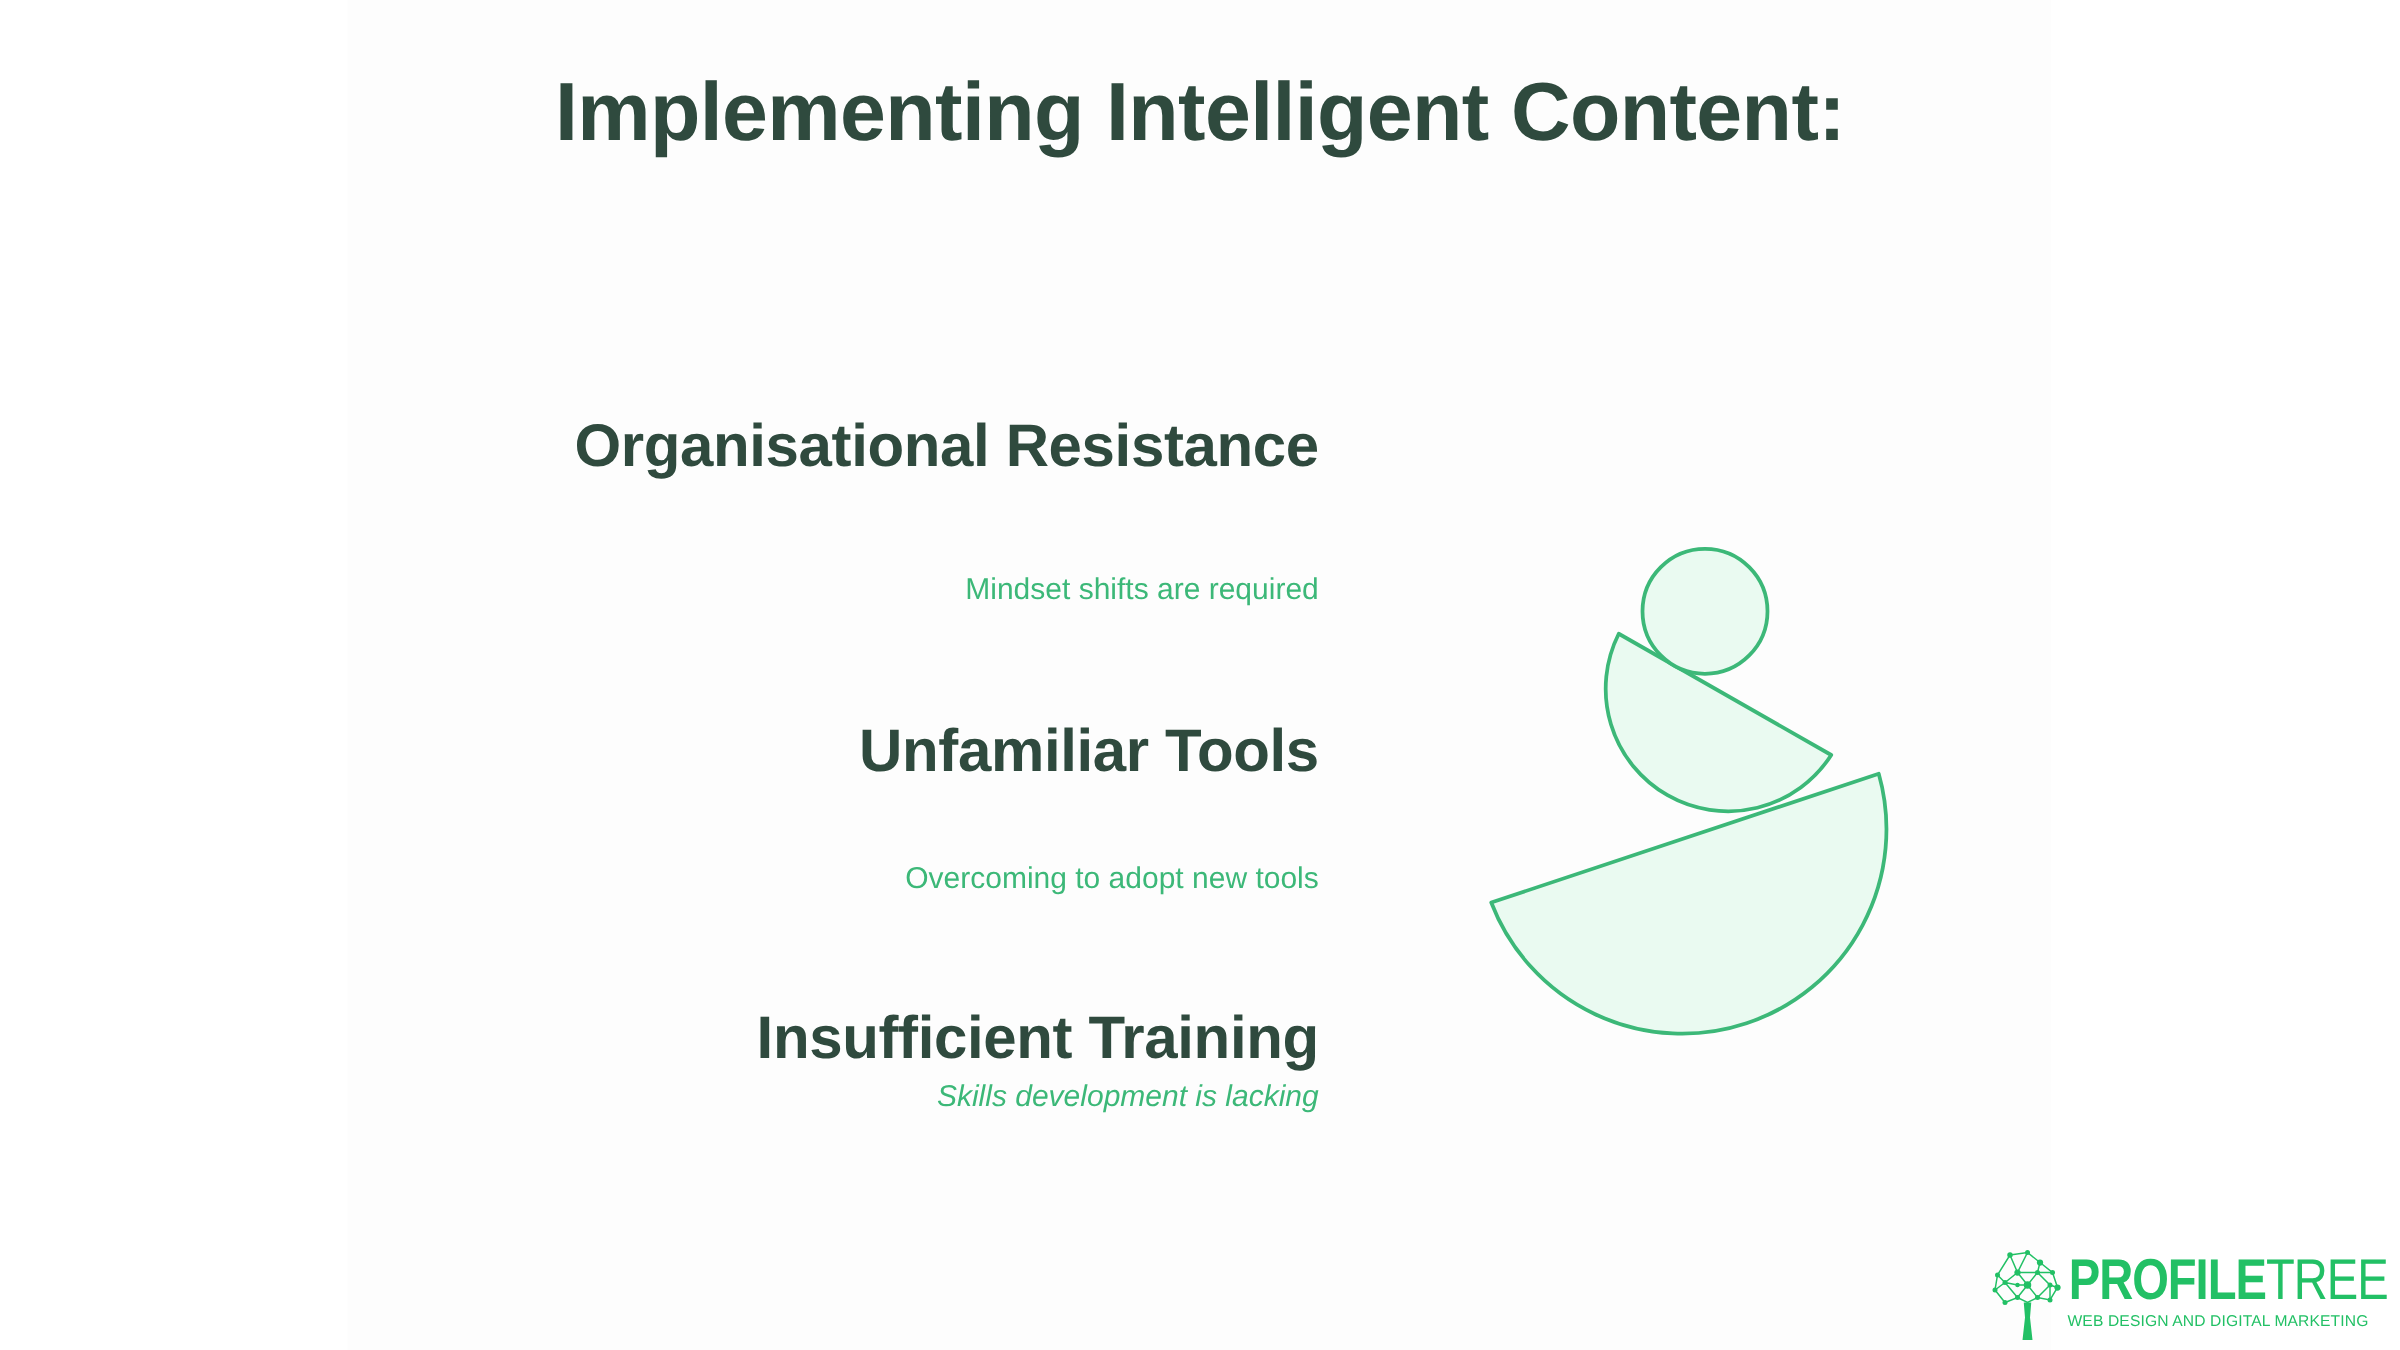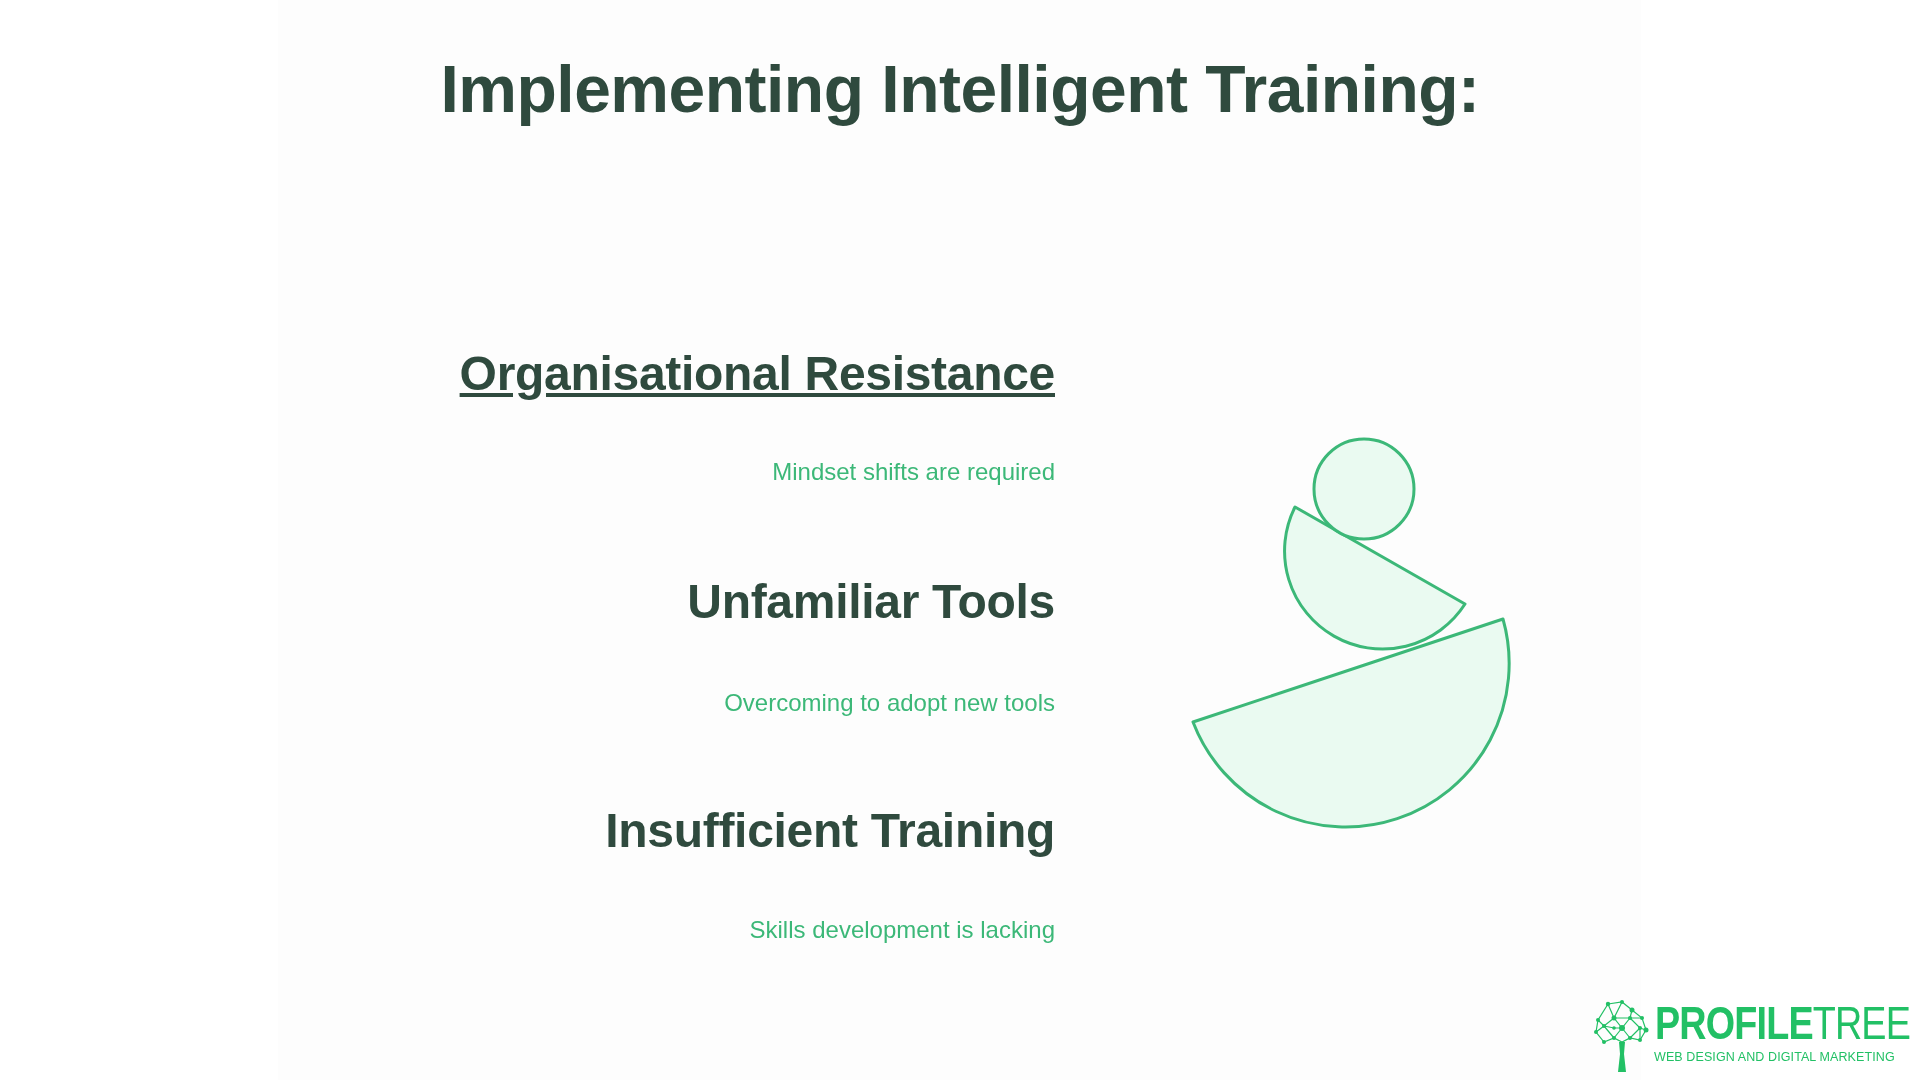--- a/index.html
+++ b/index.html
@@ -17,31 +17,31 @@
   .logo-tag { position:absolute; left:62px; top:52px; font-size:12.5px; line-height:14px; color:#22c065; white-space:nowrap; letter-spacing:0.1px; }
   .logo-tag .b { font-weight:normal; }
   .logo-tag .l { font-weight:normal; }
 </style>
 </head>
 <body>
 
 <div class="panel"></div>
 
 <div class="title">
-  <div>Implementing Intelligent Training:</div>
+  <div>Implementing Intelligent Content:</div>
 </div>
 
-<div class="item-heading" style="top:346px;text-decoration:underline;">Organisational Resistance</div>
+<div class="item-heading" style="top:330px;">Organisational Resistance</div>
 <div class="item-sub" style="top:451px;">Mindset shifts are required</div>
 
 <div class="item-heading" style="top:574px;text-align:center;">Unfamiliar Tools</div>
 <div class="item-sub" style="top:682px;">Overcoming to adopt new tools</div>
 
 <div class="item-heading" style="top:803px;">Insufficient Training</div>
-<div class="item-sub" style="top:909px;">Skills development is lacking</div>
+<div class="item-sub" style="top:857px;font-style:italic;">Skills development is lacking</div>
 
 <svg class="illus" viewBox="0 0 1920 1080">
   <g fill="#eafaf1" stroke="#3cb878" stroke-width="3" stroke-linejoin="round">
     <path d="M 1193 722 L 1503 619 A 163.5 163.5 0 0 1 1193 722 Z"></path>
     <path d="M 1295 507 L 1465 604 A 98 98 0 0 1 1295 507 Z"></path>
     <circle cx="1364" cy="489" r="50"></circle>
   </g>
 </svg>
 
 <div class="logo">

